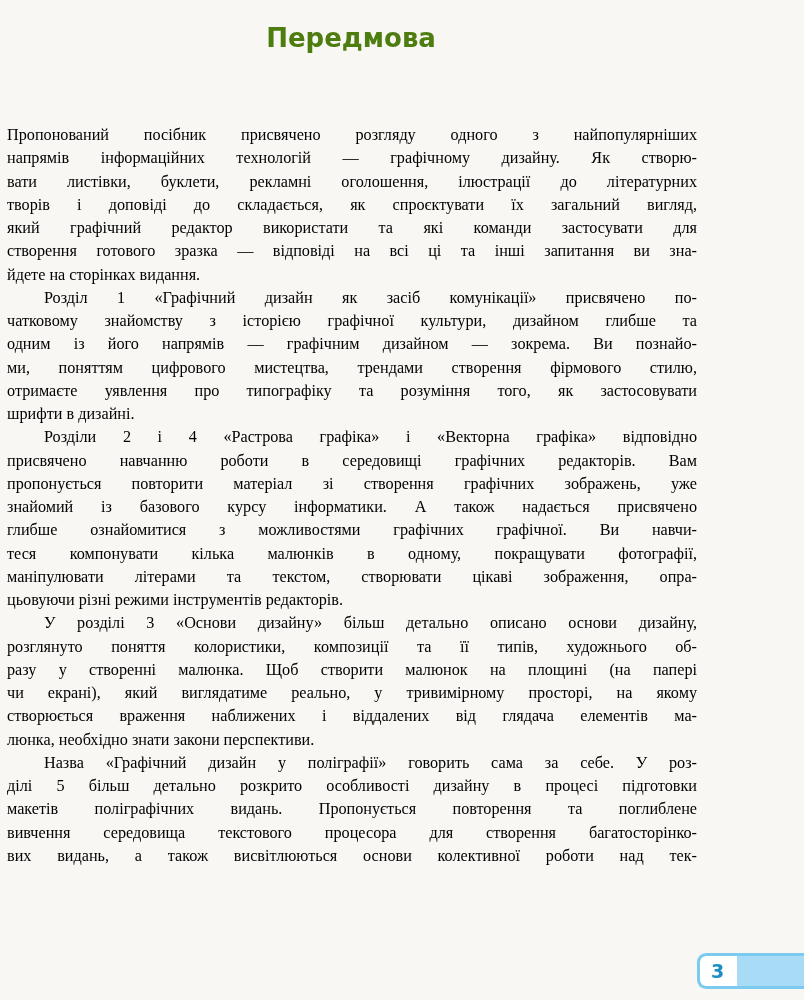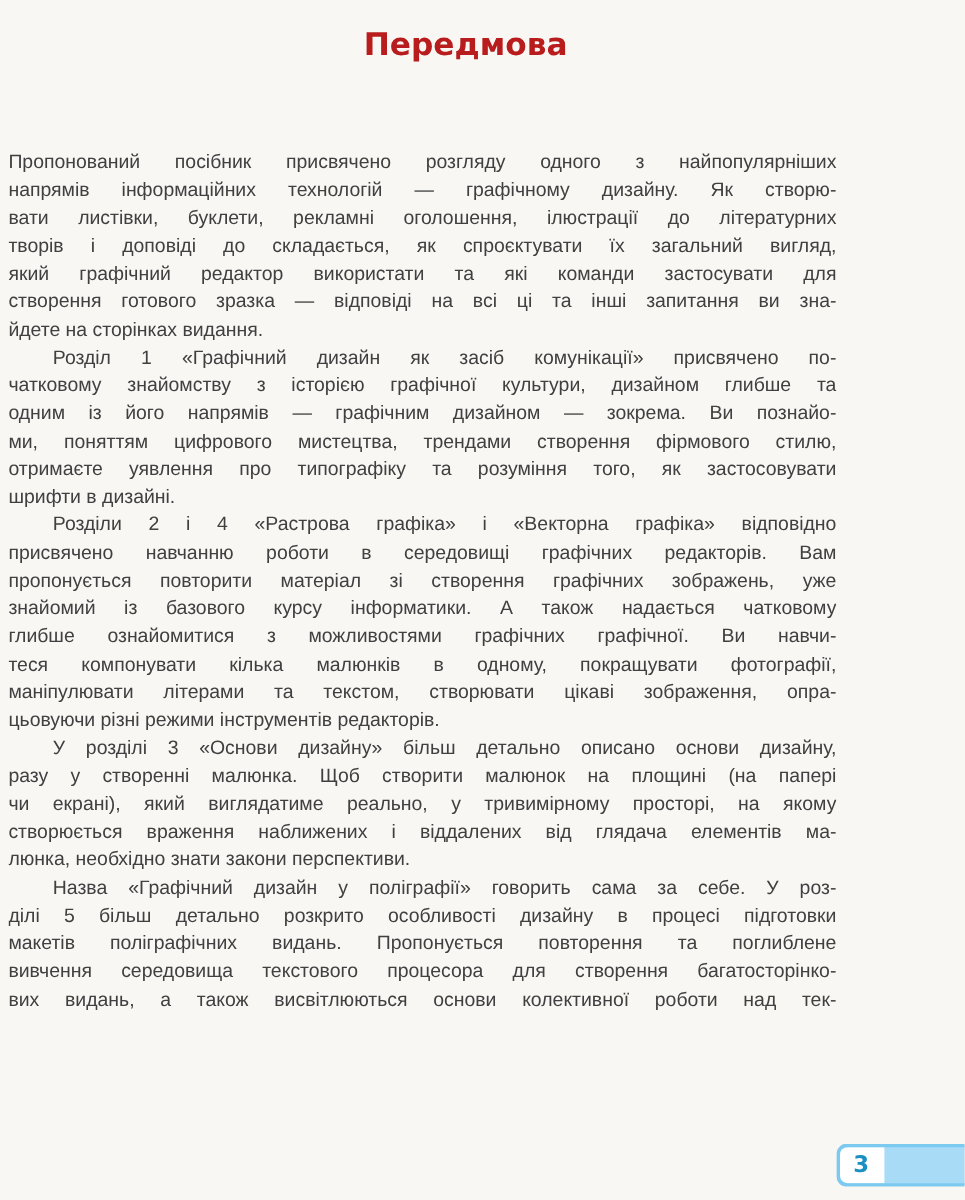--- a/index.html
+++ b/index.html
@@ -15,32 +15,31 @@
     }
     .page-title {
       position: absolute;
       top: 6px;
       left: 0;
       width: 702px;
       text-align: center;
       font-family: "DejaVu Sans", sans-serif;
       font-weight: bold;
       font-size: 26px;
-      color: #b91c1c;
+      color: #4d7c0f;
       letter-spacing: 0px;
-      margin-left: 37px;
     }
     .body-text {
       position: absolute;
       top: 124px;
       left: 7px;
       width: 690px;
-      font-family: Liberation Sans, sans-serif;
+      font-family: Liberation Serif, serif;
       font-size: 16.2px;
-      color: #404040;
+      color: #000000;
     }
     .line {
       height: 23.25px;
       line-height: 23.25px;
       white-space: nowrap;
       text-align: justify;
       text-align-last: justify;
       overflow: hidden;
     }
     .line.last {
@@ -94,26 +93,27 @@
     <div class="line last">йдете на сторінках видання.</div>
     <div class="line indent">Розділ 1 «Графічний дизайн як засіб комунікації» присвячено по-</div>
     <div class="line">чатковому знайомству з історією графічної культури, дизайном глибше та</div>
     <div class="line">одним із його напрямів — графічним дизайном — зокрема. Ви познайо-</div>
     <div class="line">ми, поняттям цифрового мистецтва, трендами створення фірмового стилю,</div>
     <div class="line">отримаєте уявлення про типографіку та розуміння того, як застосовувати</div>
     <div class="line last">шрифти в дизайні.</div>
     <div class="line indent">Розділи 2 і 4 «Растрова графіка» і «Векторна графіка» відповідно</div>
     <div class="line">присвячено навчанню роботи в середовищі графічних редакторів. Вам</div>
     <div class="line">пропонується повторити матеріал зі створення графічних зображень, уже</div>
-    <div class="line">знайомий із базового курсу інформатики. А також надається чатковому</div>
+    <div class="line">знайомий із базового курсу інформатики. А також надається присвячено</div>
     <div class="line">глибше ознайомитися з можливостями графічних графічної. Ви навчи-</div>
     <div class="line">теся компонувати кілька малюнків в одному, покращувати фотографії,</div>
     <div class="line">маніпулювати літерами та текстом, створювати цікаві зображення, опра-</div>
     <div class="line last">цьовуючи різні режими інструментів редакторів.</div>
     <div class="line indent">У розділі 3 «Основи дизайну» більш детально описано основи дизайну,</div>
+    <div class="line">розглянуто поняття колористики, композиції та її типів, художнього об-</div>
     <div class="line">разу у створенні малюнка. Щоб створити малюнок на площині (на папері</div>
     <div class="line">чи екрані), який виглядатиме реально, у тривимірному просторі, на якому</div>
     <div class="line">створюється враження наближених і віддалених від глядача елементів ма-</div>
     <div class="line last">люнка, необхідно знати закони перспективи.</div>
     <div class="line indent">Назва «Графічний дизайн у поліграфії» говорить сама за себе. У роз-</div>
     <div class="line">ділі 5  більш детально розкрито особливості дизайну в процесі підготовки</div>
     <div class="line">макетів  поліграфічних видань. Пропонується  повторення та поглиблене</div>
     <div class="line">вивчення середовища текстового процесора для створення багатосторінко-</div>
     <div class="line">вих видань, а також висвітлюються основи колективної роботи над тек-</div>
   </div>

